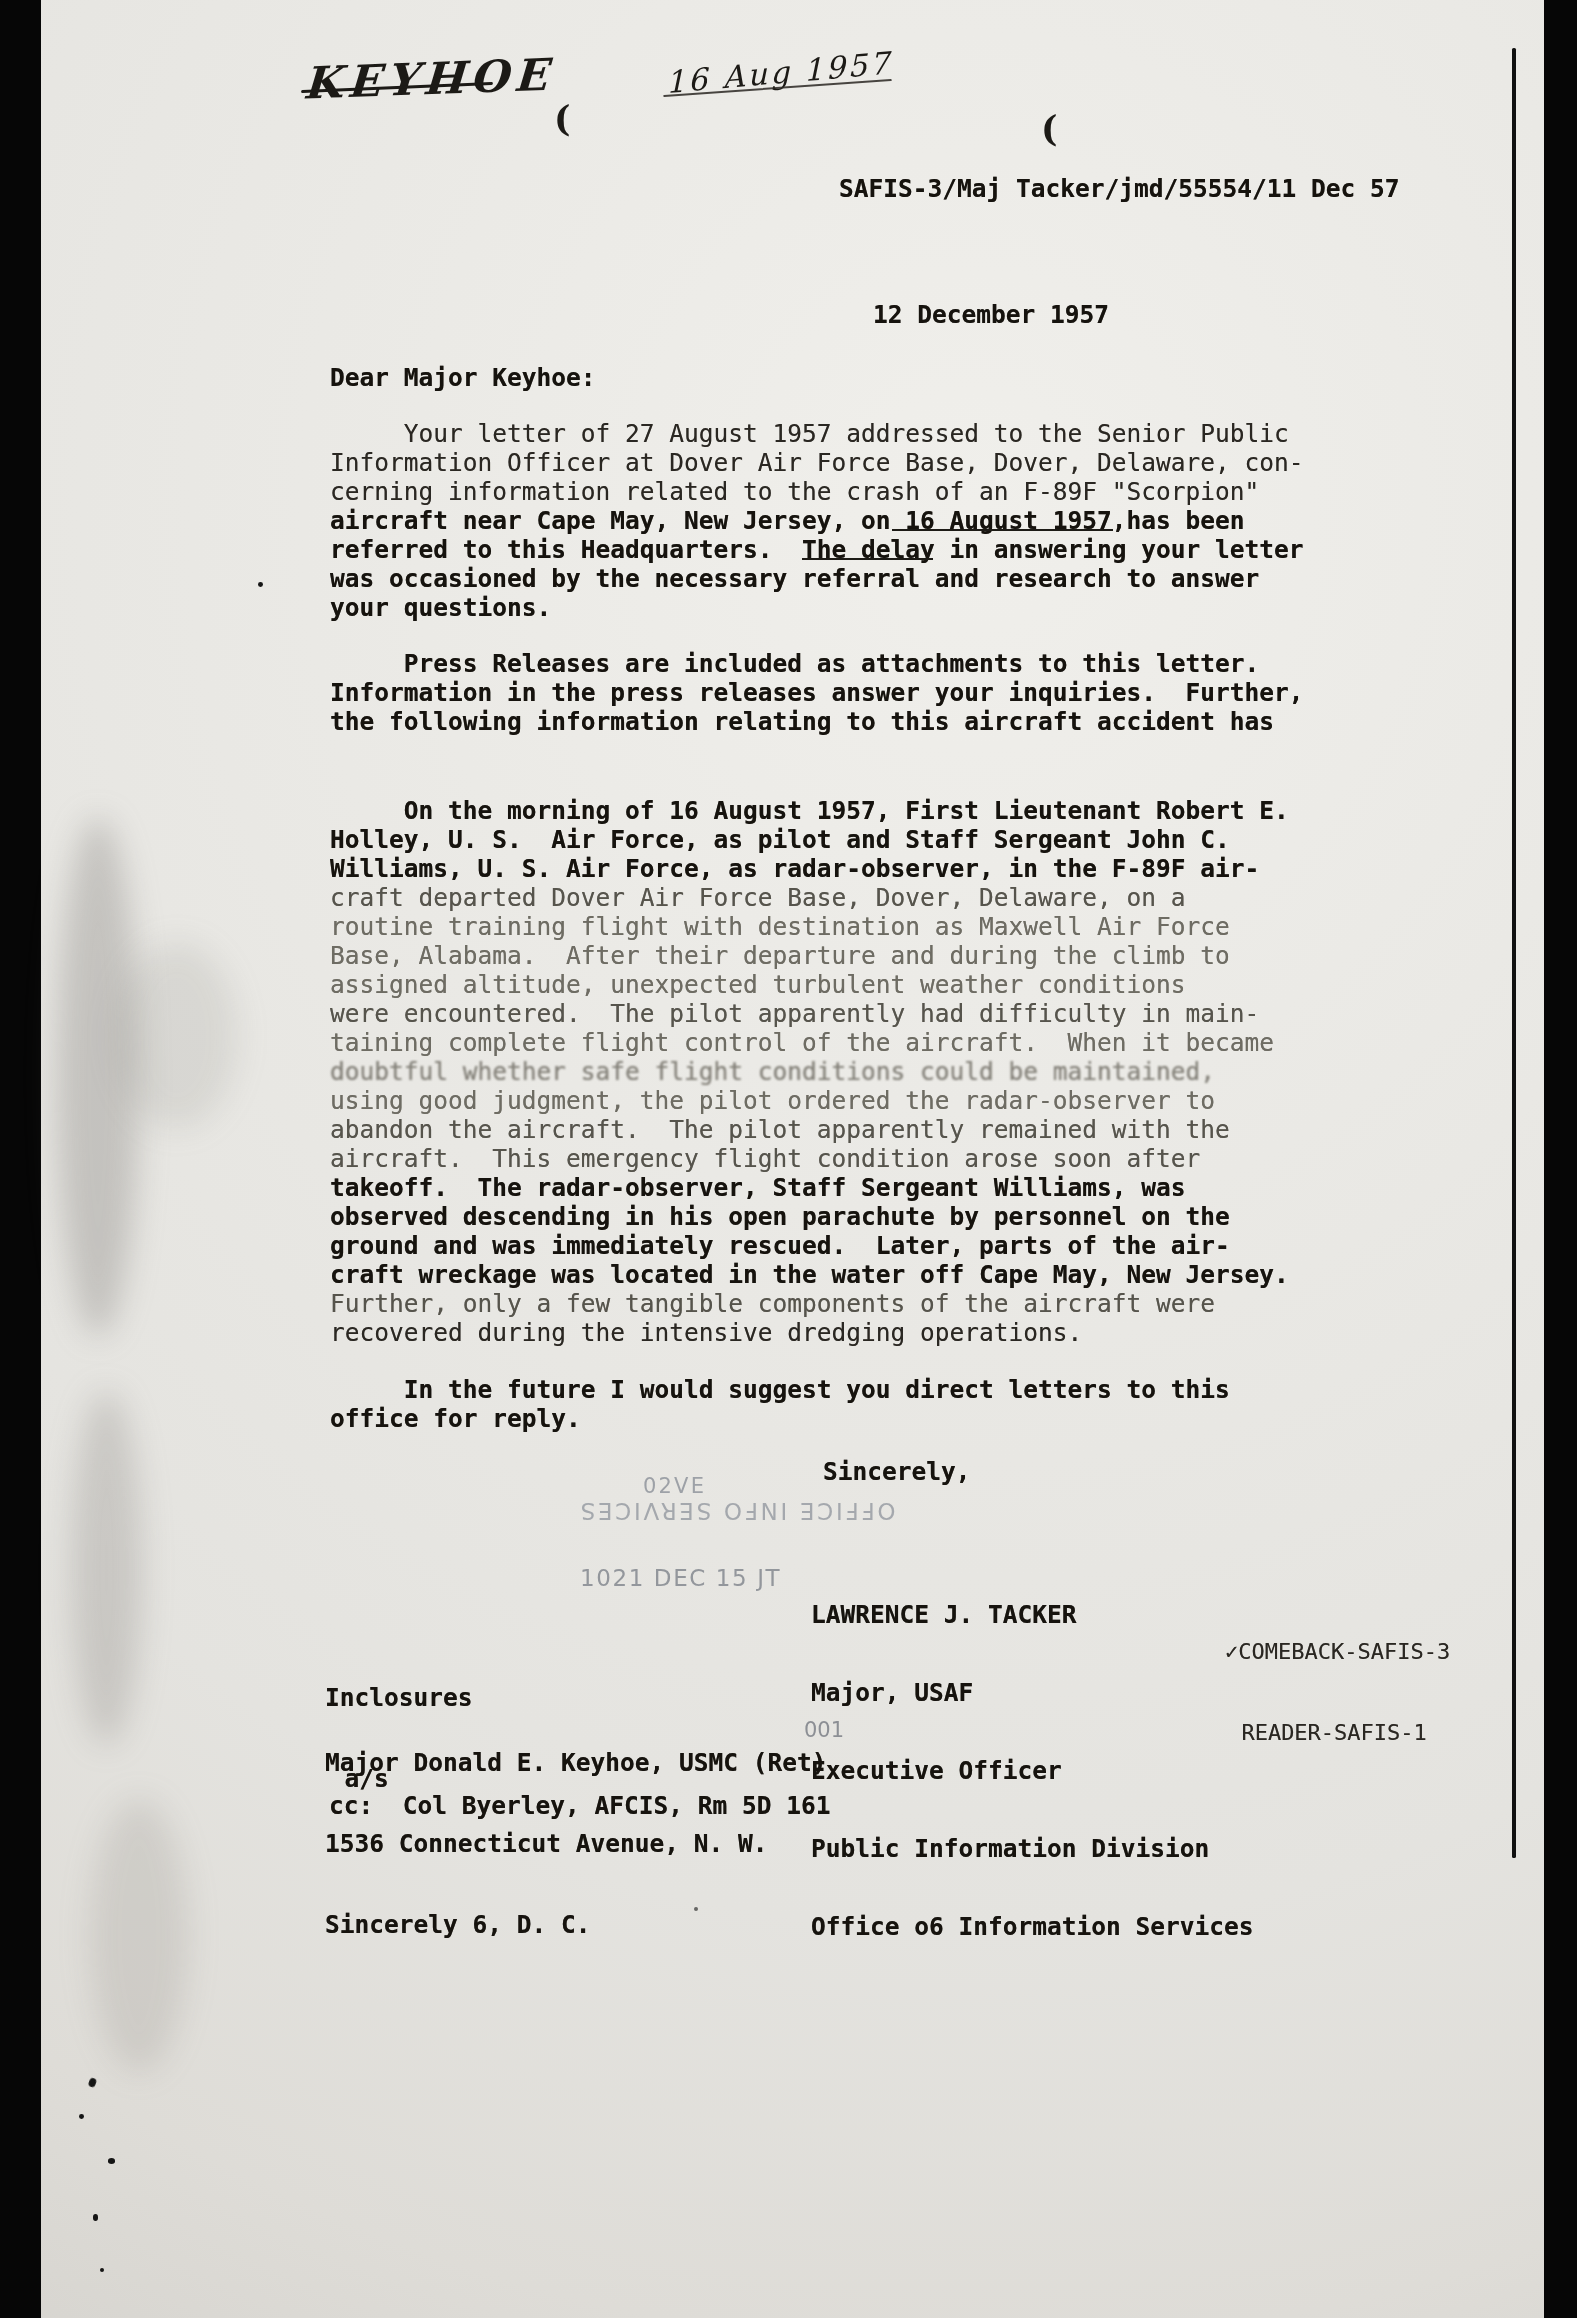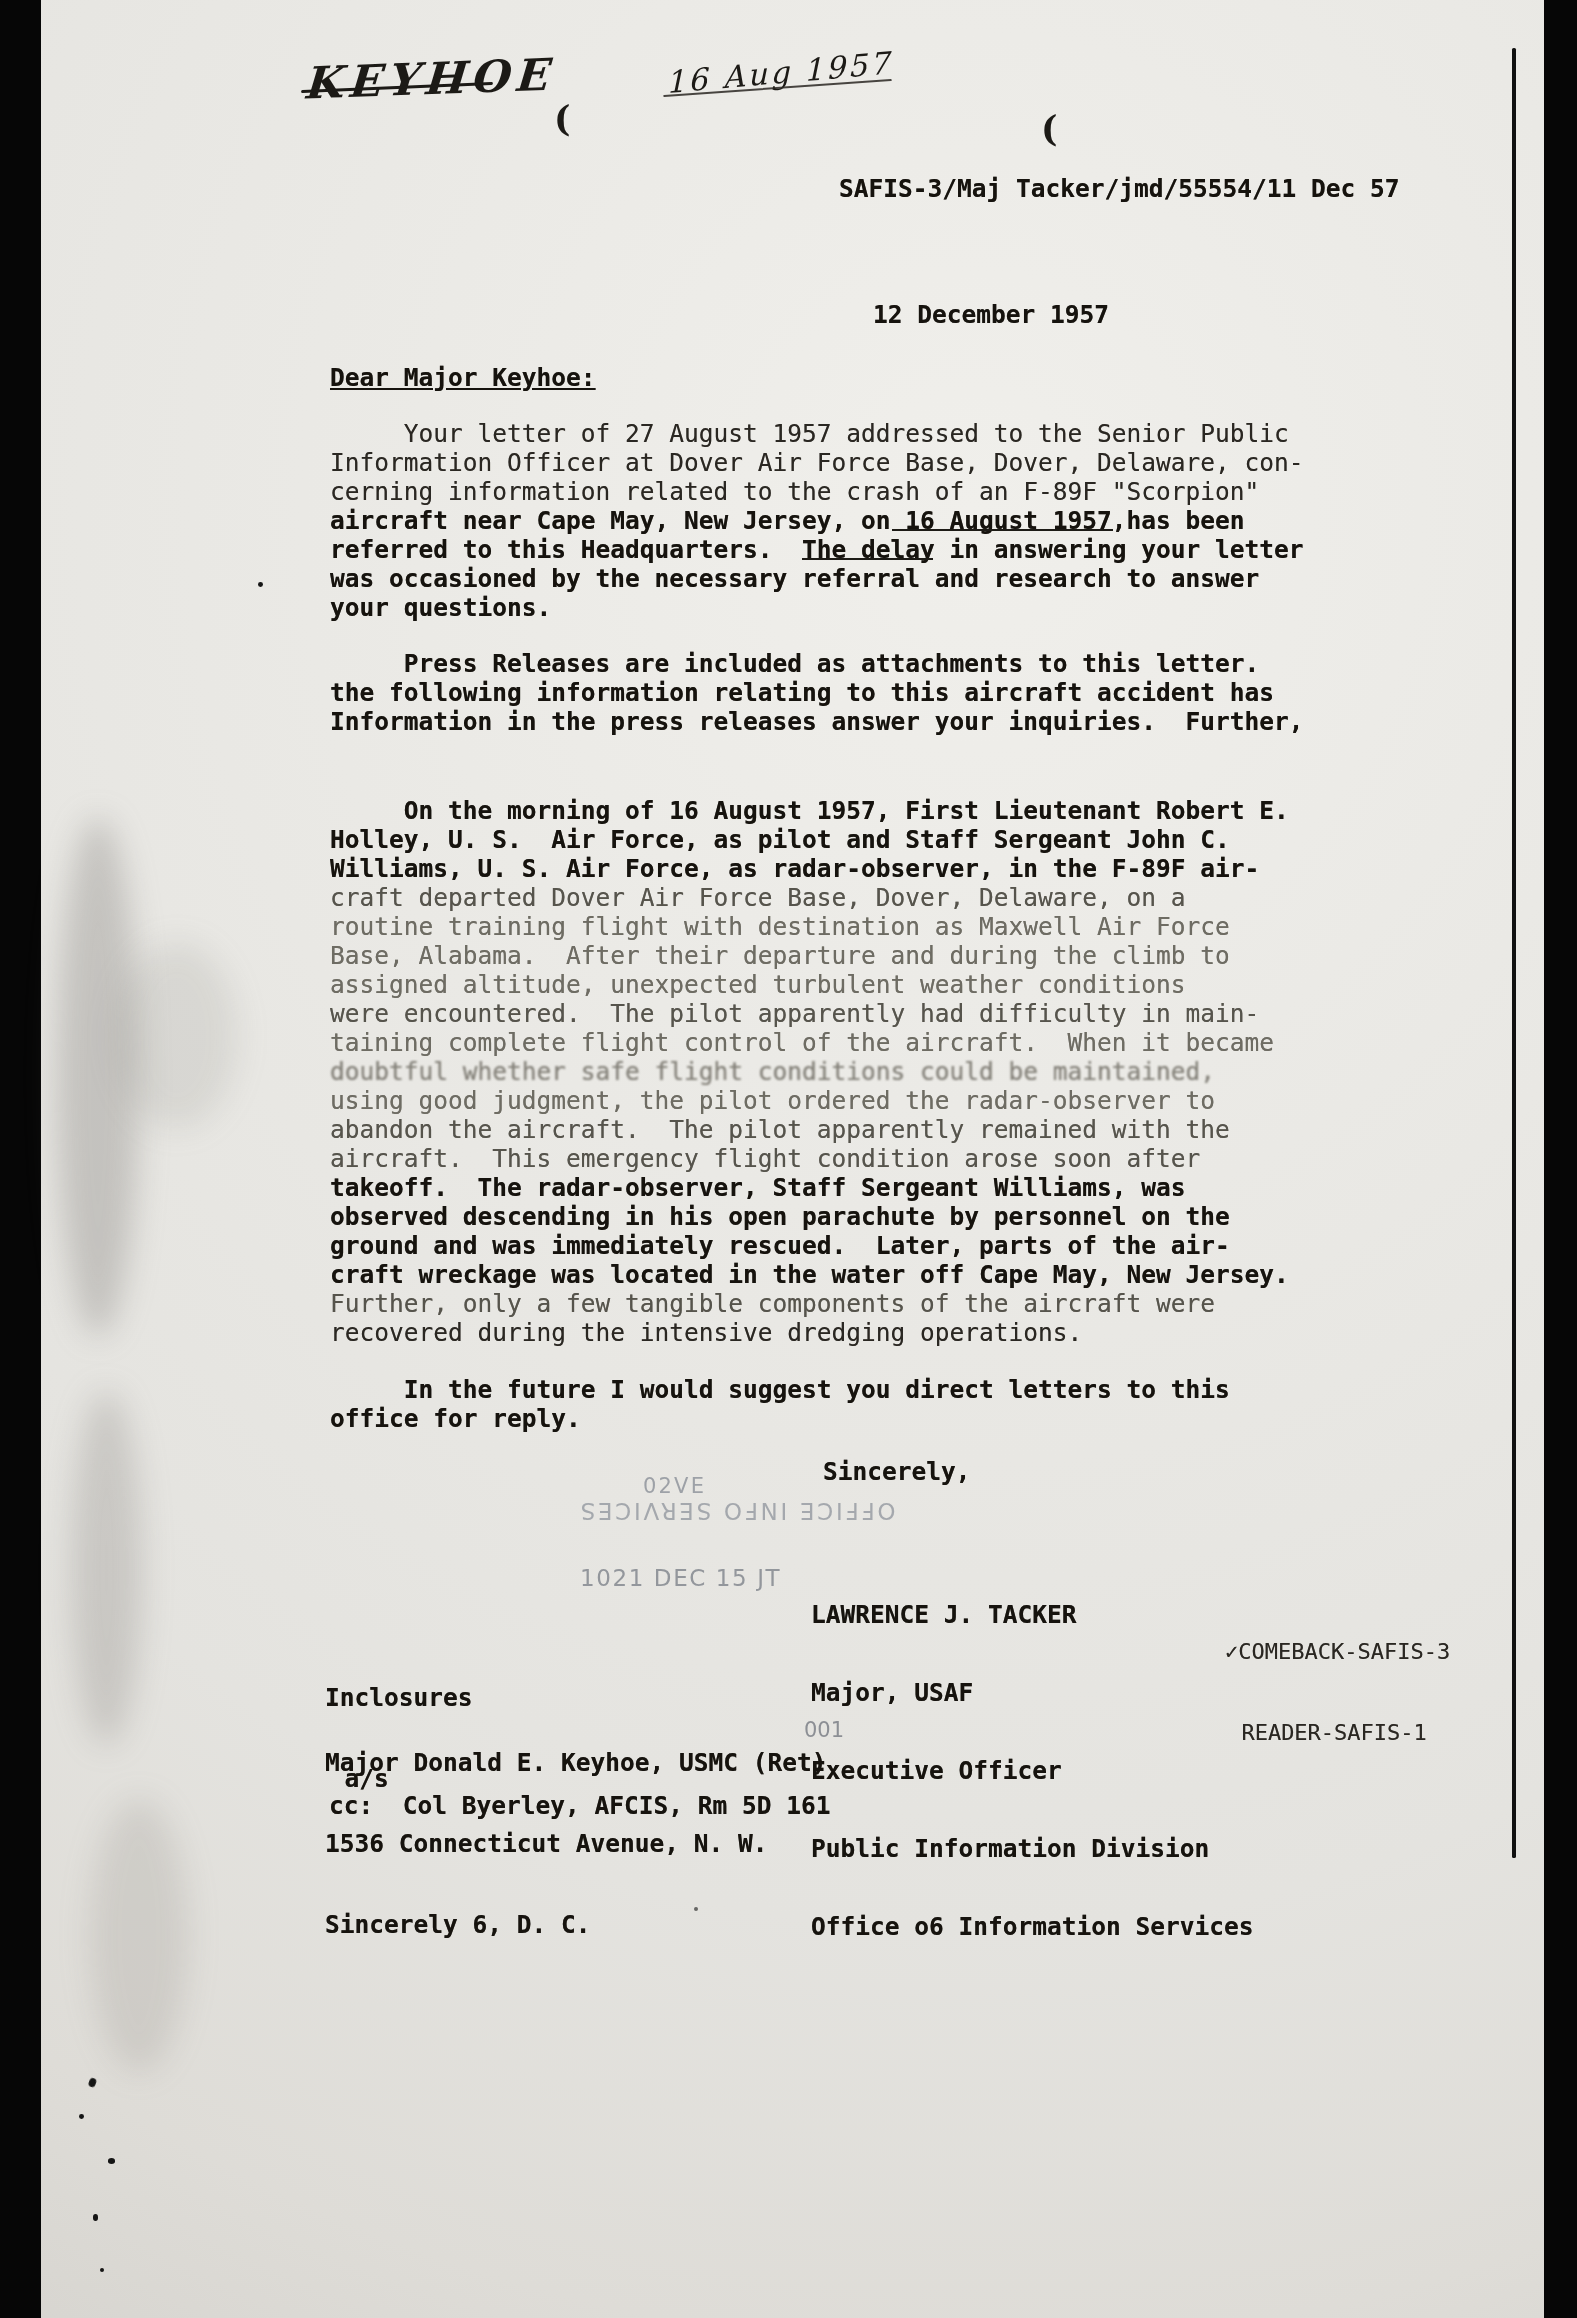--- a/index.html
+++ b/index.html
@@ -32,21 +32,21 @@
     white-space: pre;
     text-shadow: 0 0 0.5px rgba(35,30,25,.45);
   }
   .tline { white-space: pre; }
   .b  { font-weight: bold; color: #16130e; text-shadow: 0 0 0.5px rgba(20,16,10,.6); }
   .f1 { color: #56544c; filter: blur(0.3px); }
   .f2 { color: #6e6c63; filter: blur(0.5px); }
   .f3 { color: #838078; filter: blur(0.8px); }
   .ref        { left: 798px; top: 174px; }
   .dateline   { left: 832px; top: 300px; }
-  .salutation { left: 289px;  top: 363px; text-decoration: underline; }
+  .salutation { left: 289px;  top: 363px; }
   .para  { left: 289px; }
   .para1 { top: 419px; }
   .para2 { top: 649px; }
   .para3 { top: 796px; }
   .para4 { top: 1375px; }
   .closing { left: 782px; top: 1457px; }
   .sig     { left: 770px; top: 1550px; line-height: 26px; }
   .routing { left: 1184px; top: 1584px; font-size: 22px; line-height: 27px; }
   .routing .r2 { padding-left: 16.4px; }
   .enclosures { left: 284px; top: 1630px; line-height: 27px; }
@@ -112,21 +112,21 @@
   <div class="hand hdate">16 Aug 1957</div>
   <div class="drule"></div>
   <div class="hand paren p1">(</div>
   <div class="hand paren p2">(</div>
 
   <div class="t ref b">SAFIS-3/Maj Tacker/jmd/55554/11 Dec 57</div>
   <div class="t dateline b">12 December 1957</div>
   <div class="t salutation b">Dear Major Keyhoe:</div>
 
   <div class="t para para1"><div class="tline">     Your letter of 27 August 1957 addressed to the Senior Public</div><div class="tline">Information Officer at Dover Air Force Base, Dover, Delaware, con-</div><div class="tline">cerning information related to the crash of an F-89F "Scorpion"</div><div class="tline b">aircraft near Cape May, New Jersey, on 16 August 1957,has been</div><div class="tline b">referred to this Headquarters.  The delay in answering your letter</div><div class="tline b">was occasioned by the necessary referral and research to answer</div><div class="tline b">your questions.</div></div>
-  <div class="t para para2"><div class="tline b">     Press Releases are included as attachments to this letter.</div><div class="tline b">the following information relating to this aircraft accident has</div><div class="tline b">Information in the press releases answer your inquiries.  Further,</div></div>
+  <div class="t para para2"><div class="tline b">     Press Releases are included as attachments to this letter.</div><div class="tline b">Information in the press releases answer your inquiries.  Further,</div><div class="tline b">the following information relating to this aircraft accident has</div></div>
   <div class="t para para3"><div class="tline b">     On the morning of 16 August 1957, First Lieutenant Robert E.</div><div class="tline b">Holley, U. S.  Air Force, as pilot and Staff Sergeant John C.</div><div class="tline b">Williams, U. S. Air Force, as radar-observer, in the F-89F air-</div><div class="tline f1">craft departed Dover Air Force Base, Dover, Delaware, on a</div><div class="tline f2">routine training flight with destination as Maxwell Air Force</div><div class="tline f2">Base, Alabama.  After their departure and during the climb to</div><div class="tline f2">assigned altitude, unexpected turbulent weather conditions</div><div class="tline f1">were encountered.  The pilot apparently had difficulty in main-</div><div class="tline f2">taining complete flight control of the aircraft.  When it became</div><div class="tline f3">doubtful whether safe flight conditions could be maintained,</div><div class="tline f2">using good judgment, the pilot ordered the radar-observer to</div><div class="tline f1">abandon the aircraft.  The pilot apparently remained with the</div><div class="tline f1">aircraft.  This emergency flight condition arose soon after</div><div class="tline b">takeoff.  The radar-observer, Staff Sergeant Williams, was</div><div class="tline b">observed descending in his open parachute by personnel on the</div><div class="tline b">ground and was immediately rescued.  Later, parts of the air-</div><div class="tline b">craft wreckage was located in the water off Cape May, New Jersey.</div><div class="tline f1">Further, only a few tangible components of the aircraft were</div><div class="tline">recovered during the intensive dredging operations.</div></div>
   <div class="t para para4"><div class="tline b">     In the future I would suggest you direct letters to this</div><div class="tline b">office for reply.</div></div>
 
   <div class="rule u1"></div>
   <div class="rule u2"></div>
 
   <div class="t closing b">Sincerely,</div>
 
   <div class="t sig">
     <div class="b">LAWRENCE J. TACKER</div>

